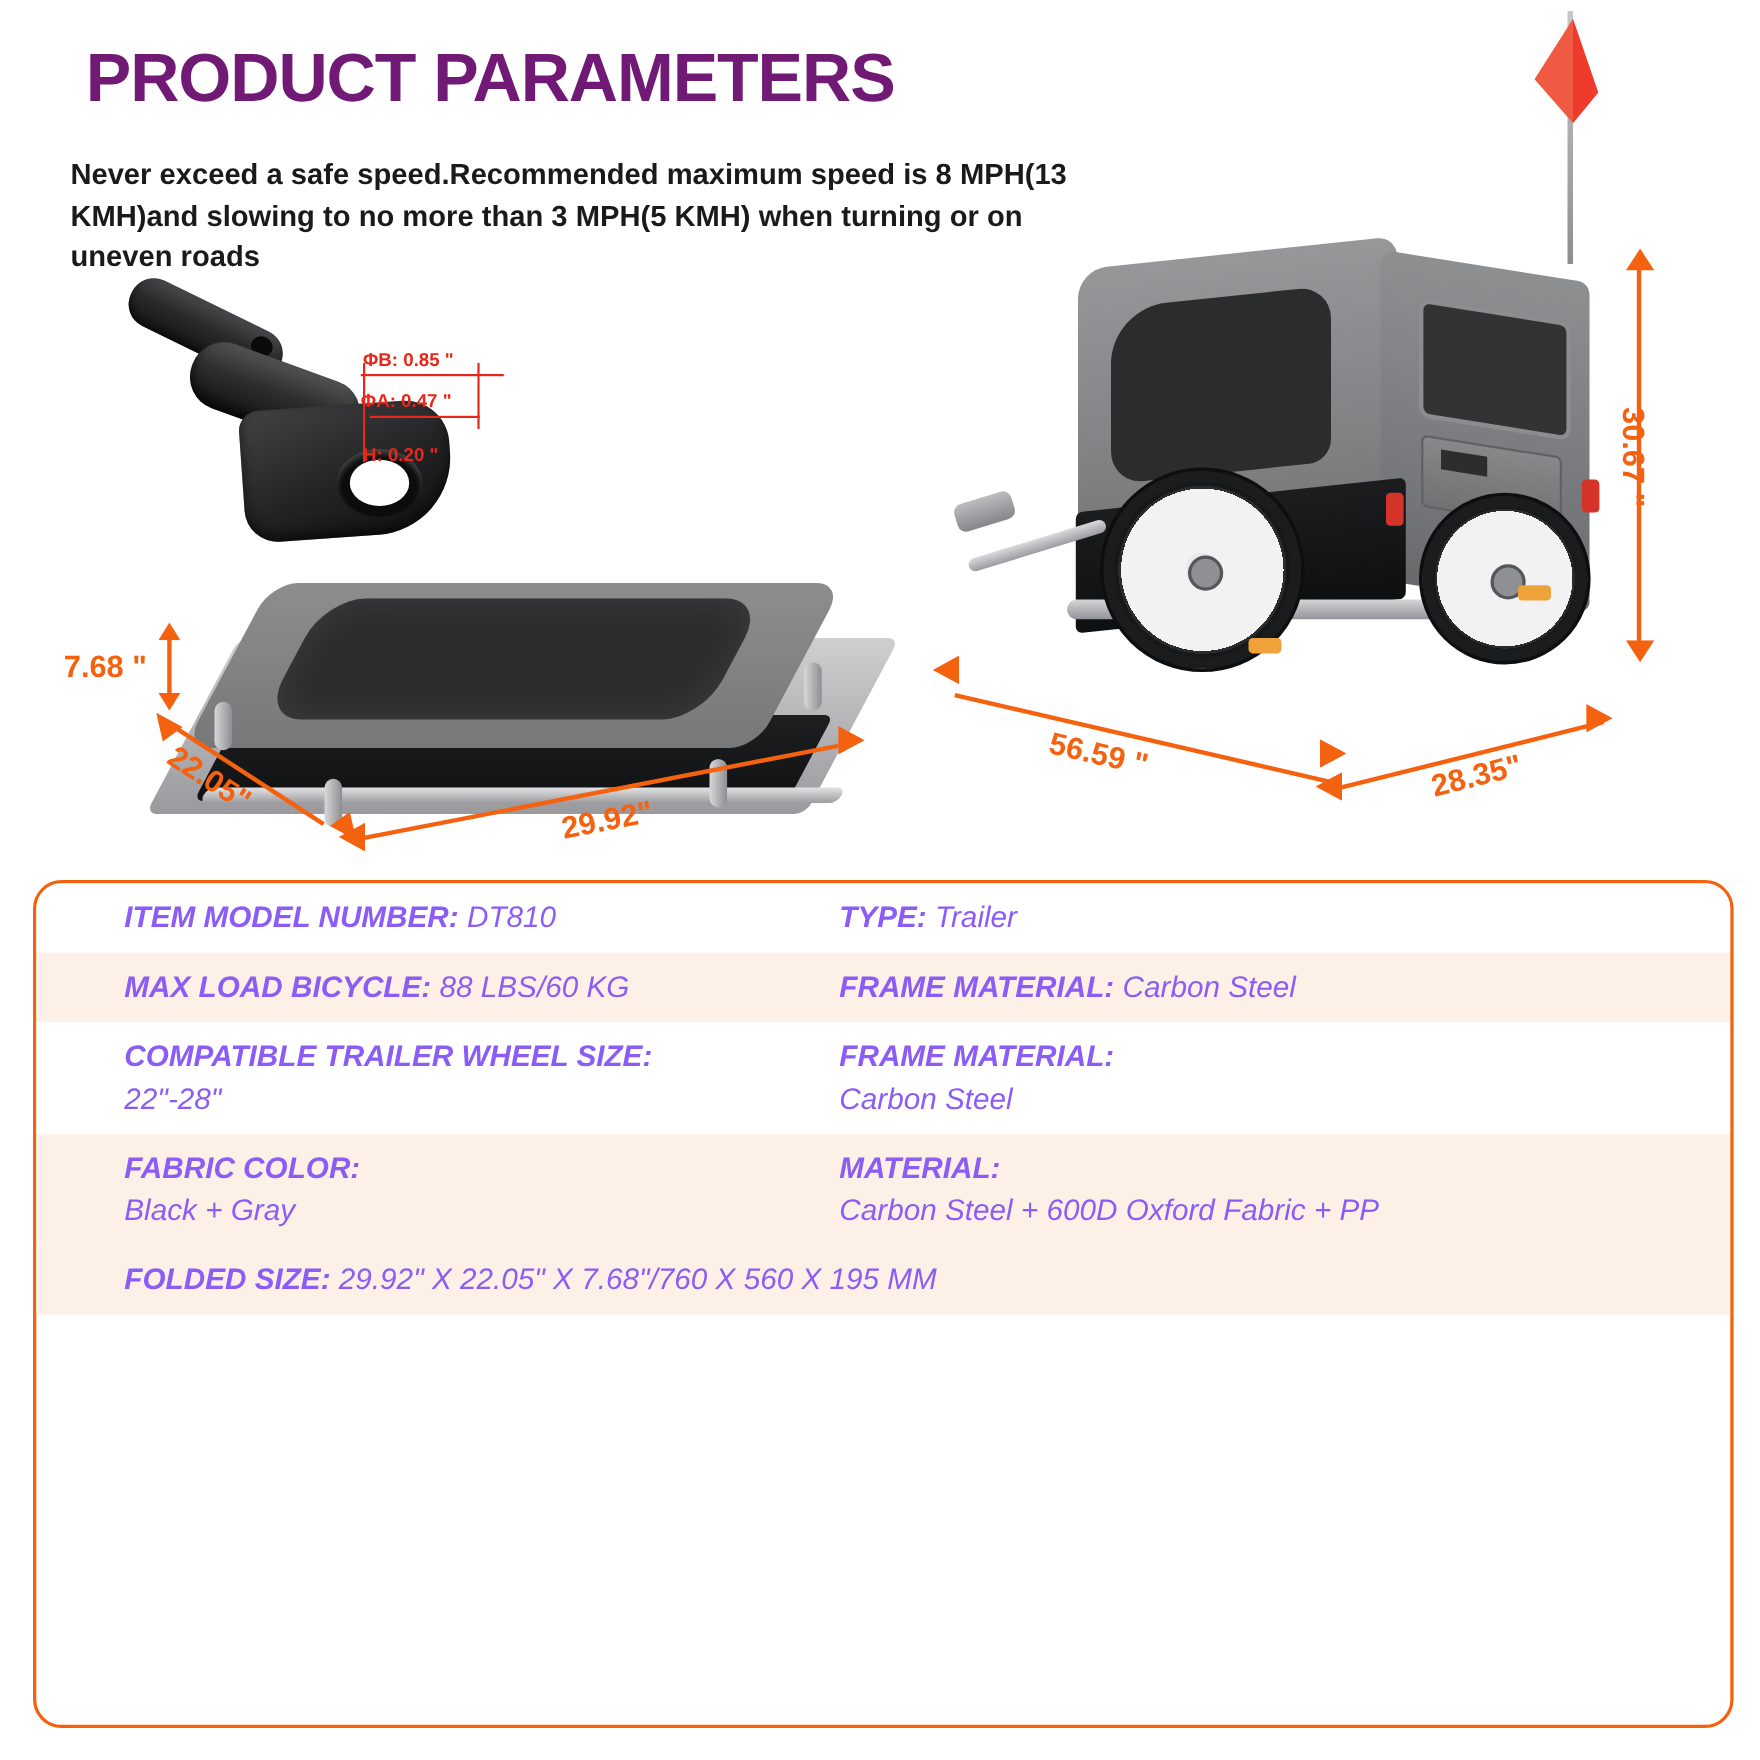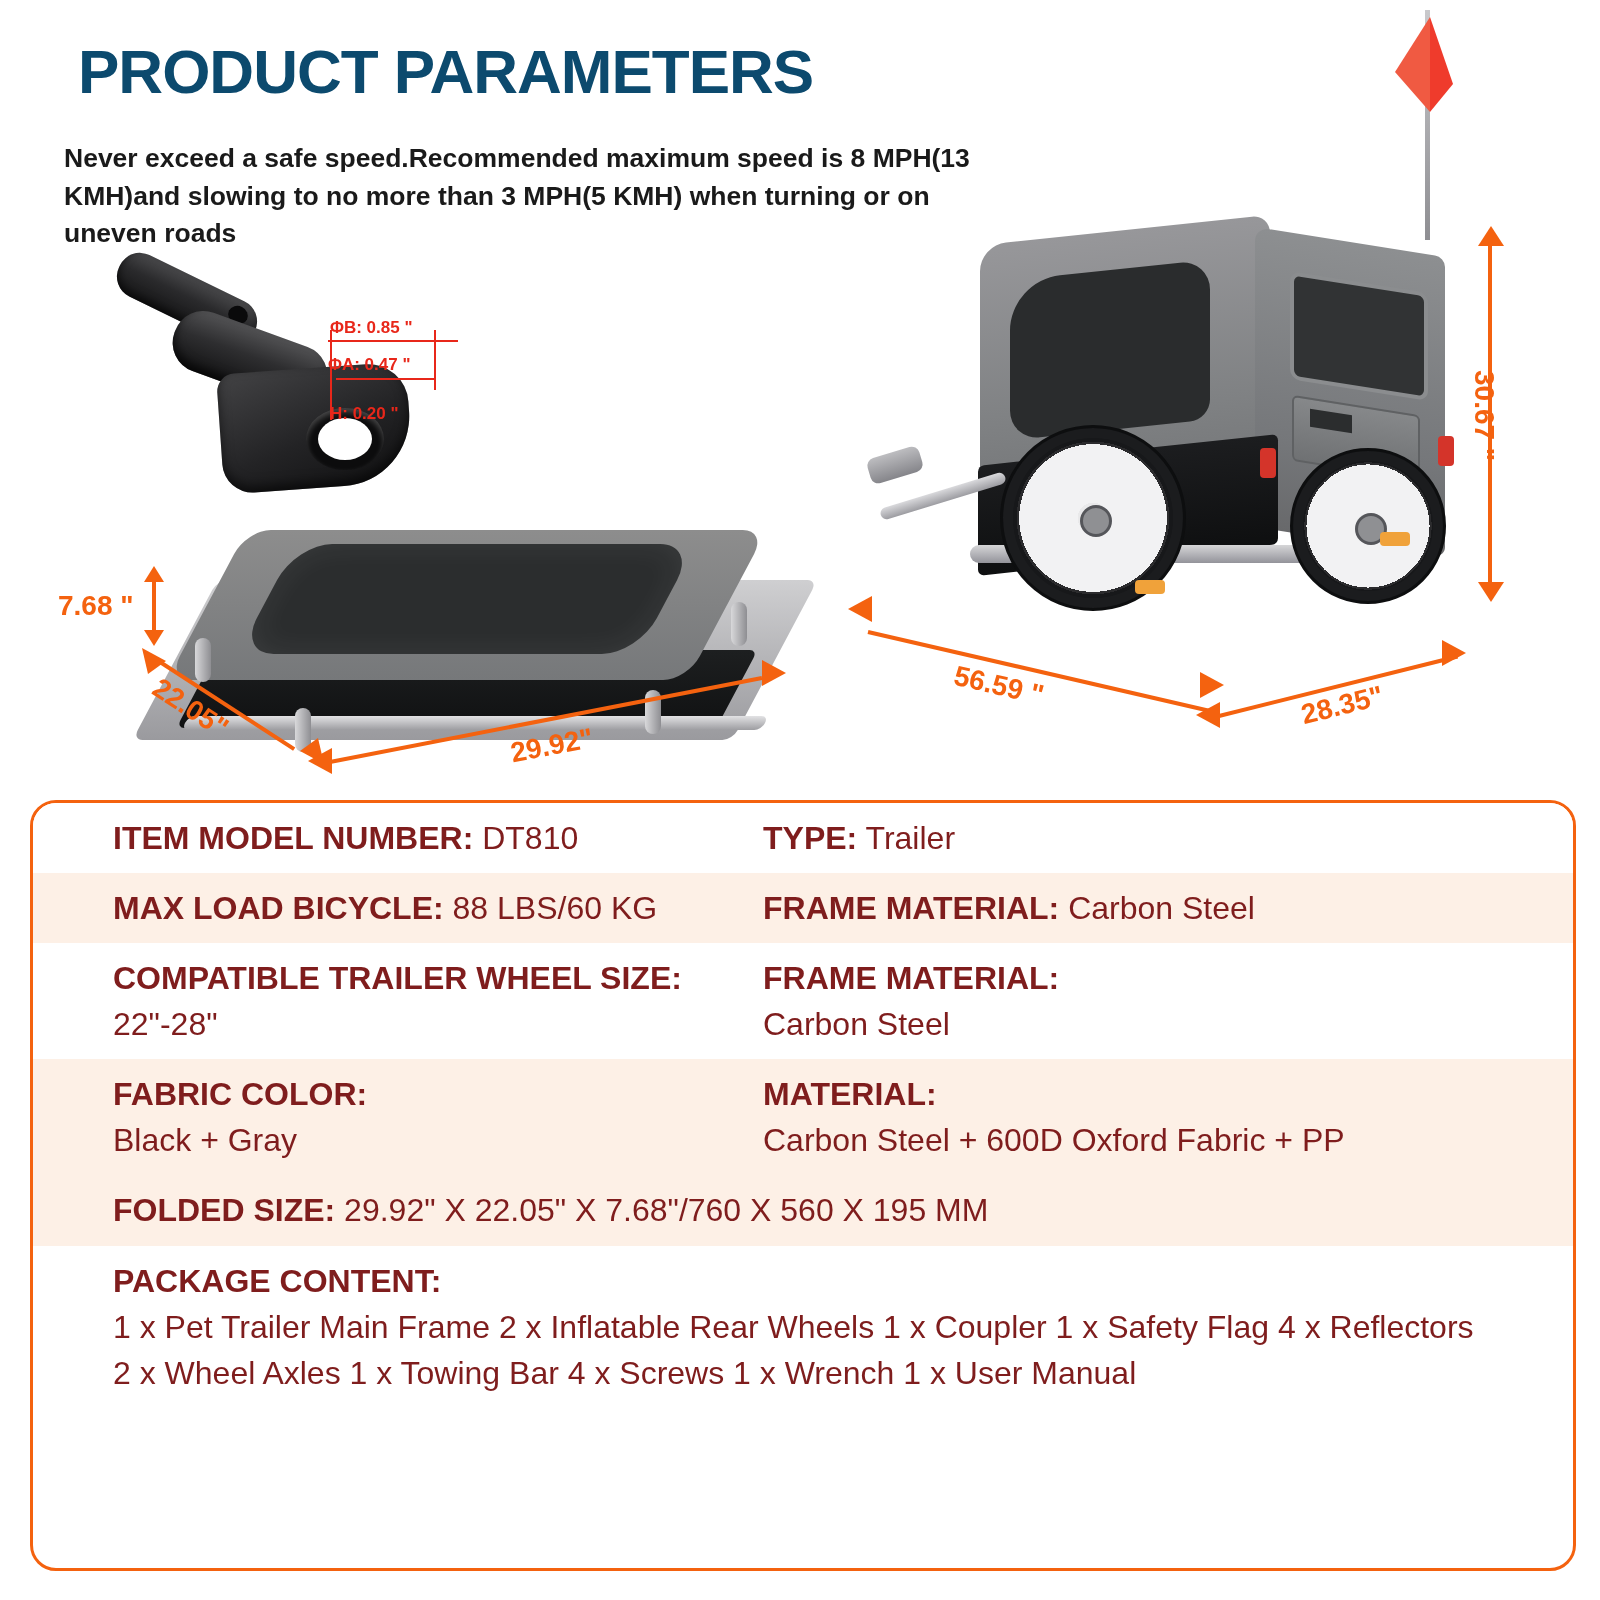--- a/index.html
+++ b/index.html
@@ -17,21 +17,21 @@
   }
 
   
   .page-title {
     position: absolute;
     left: 78px;
     top: 36px;
     font-size: 62px;
     font-weight: bold;
     letter-spacing: -1px;
-    color: #0c4a6e;
+    color: #701a75;
     font-family: "Liberation Sans", sans-serif;
   }
   .intro-text {
     position: absolute;
     left: 64px;
     top: 140px;
     width: 960px;
     font-size: 26.5px;
     font-weight: bold;
     line-height: 1.42;
@@ -334,23 +334,24 @@
   .spec-row {
     display: flex;
     box-sizing: border-box;
     padding: 12px 0 12px 0;
   }
   .spec-row.odd { background: #fdf0e6; }
   .spec-row.even { background: #ffffff; }
   .spec-cell {
     box-sizing: border-box;
     padding: 0 28px 0 80px;
-    font-size: 32px;
+    font-size: 27px;
     line-height: 1.44;
-    color: #7f1d1d;
+    color: #8b5cf6;
+    font-style: italic;
   }
   .spec-cell.left { width: 700px; }
   .spec-cell.right { width: 840px; padding-left: 30px; }
   .spec-cell.full { width: 1540px; }
   .spec-cell b { font-weight: bold; }
   .spec-cell .val { font-weight: normal; }
   .pkg-lines div { font-weight: normal; }
 </style>
 </head>
 <body>
@@ -521,21 +522,14 @@
   </div>
 
 
   <div class="spec-row odd">
     <div class="spec-cell full">
       <b>FOLDED SIZE:</b>
       <span class="val">29.92" X 22.05" X 7.68"/760 X 560 X 195 MM</span>
     </div>
   </div>
 
-  <div class="spec-row even">
-    <div class="spec-cell full pkg-lines">
-      <b>PACKAGE CONTENT:</b>
-      <div>1 x Pet Trailer Main Frame 2 x Inflatable Rear Wheels 1 x Coupler 1 x Safety Flag 4 x Reflectors</div>
-      <div>2 x Wheel Axles 1 x Towing Bar 4 x Screws 1 x Wrench 1 x User Manual</div>
-    </div>
-  </div>
 
 </div>
 
 </body></html>

